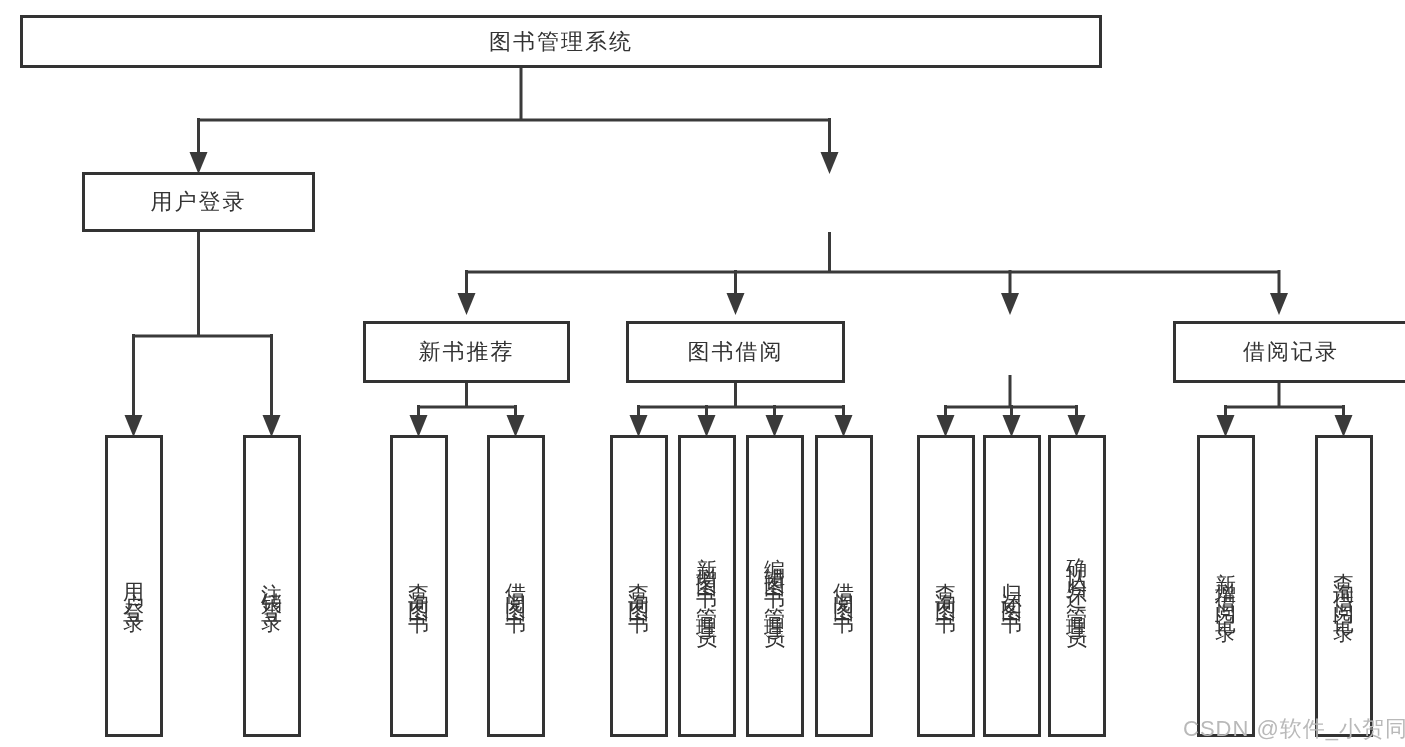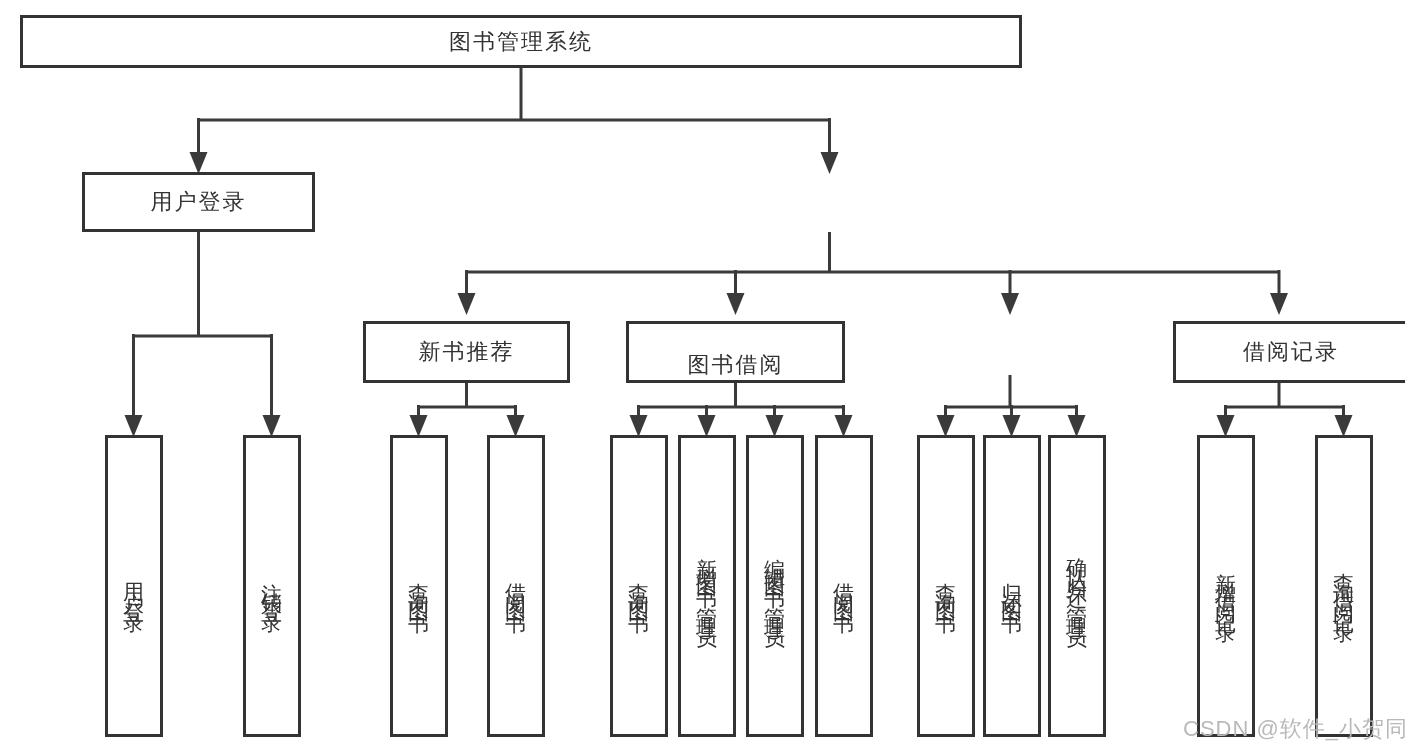--- a/index.html
+++ b/index.html
@@ -33,26 +33,26 @@
     position: absolute;
     background: var(--background);
     border: 3px solid var(--box_border);
     color: var(--text);
     display: flex;
     align-items: center;
     justify-content: center;
     text-align: center;
   }
   .h-box { font-size: 22px; letter-spacing: 2px; }
-  .root-box { left: 20px; top: 15px; width: 1002px; height: 53px; }
+  .root-box { left: 20px; top: 15px; width: 1082px; height: 53px; }
   .lvl2-left  { left: 82px;  top: 172px; width: 233px; height: 60px; }
   .lvl2-right { left: 712px; top: 172px; width: 235px; height: 60px; }
   .lvl3 { top: 313px; height: 62px; margin-top: 8px; }
   .lvl3-a { left: 363px;  width: 207px; }
-  .lvl3-b { left: 626px;  width: 219px; align-items: flex-end; }
+  .lvl3-b { left: 626px;  width: 219px; }
   .lvl3-c { left: 903px;  width: 214px; }
   .lvl3-d { left: 1173px; width: 236px; }
 
   .leaf { top: 435px; width: 58px; height: 302px; }
   .vtext {
     writing-mode: vertical-rl;
     text-orientation: mixed;
     font-size: 21px;
     letter-spacing: 10px;
     line-height: 1;

